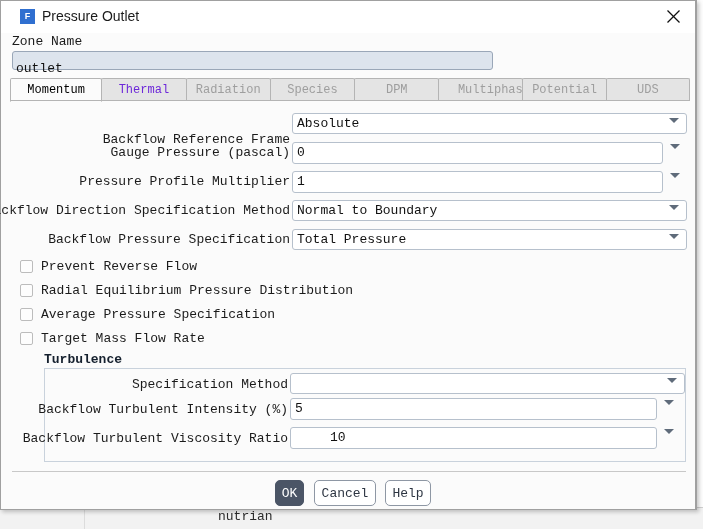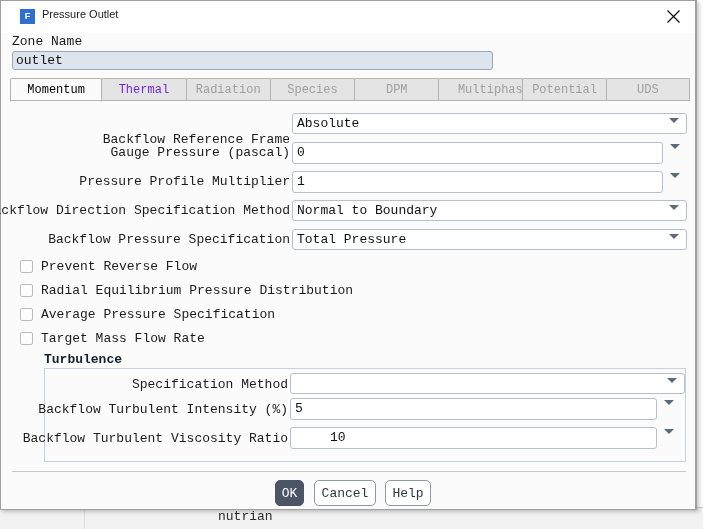--- a/index.html
+++ b/index.html
@@ -93,21 +93,21 @@
     color: #ffffff;
     font-size: 9px;
     font-weight: bold;
     line-height: 15px;
     text-align: center;
     font-family: "Liberation Sans", sans-serif;
   }
   .title-text {
     position: absolute;
     left: 41px; top: 7px;
-    font-size: 11px;
+    font-size: 14px;
     color: #1b1b1b;
     font-family: "Liberation Sans", sans-serif;
     white-space: nowrap;
   }
   .close-btn {
     position: absolute;
     right: 0; top: 0;
     width: 44px; height: 30px;
     display: flex;
     align-items: center;
@@ -129,21 +129,21 @@
     position: absolute;
     left: 11px; top: 50px;
     width: 481px; height: 19px;
     background: #dde4ed;
     border: 1px solid #9aa7b8;
     border-radius: 3px;
     box-sizing: border-box;
     font-family: "Liberation Mono", monospace;
     font-size: 13px;
     color: #111111;
-    padding: 0 3px;
+    padding: 8px 3px;
     line-height: 17px;
   }
 
   
   .tabstrip {
     position: absolute;
     left: 9px; top: 77px;
     width: 679px; height: 23px;
     display: flex;
   }

